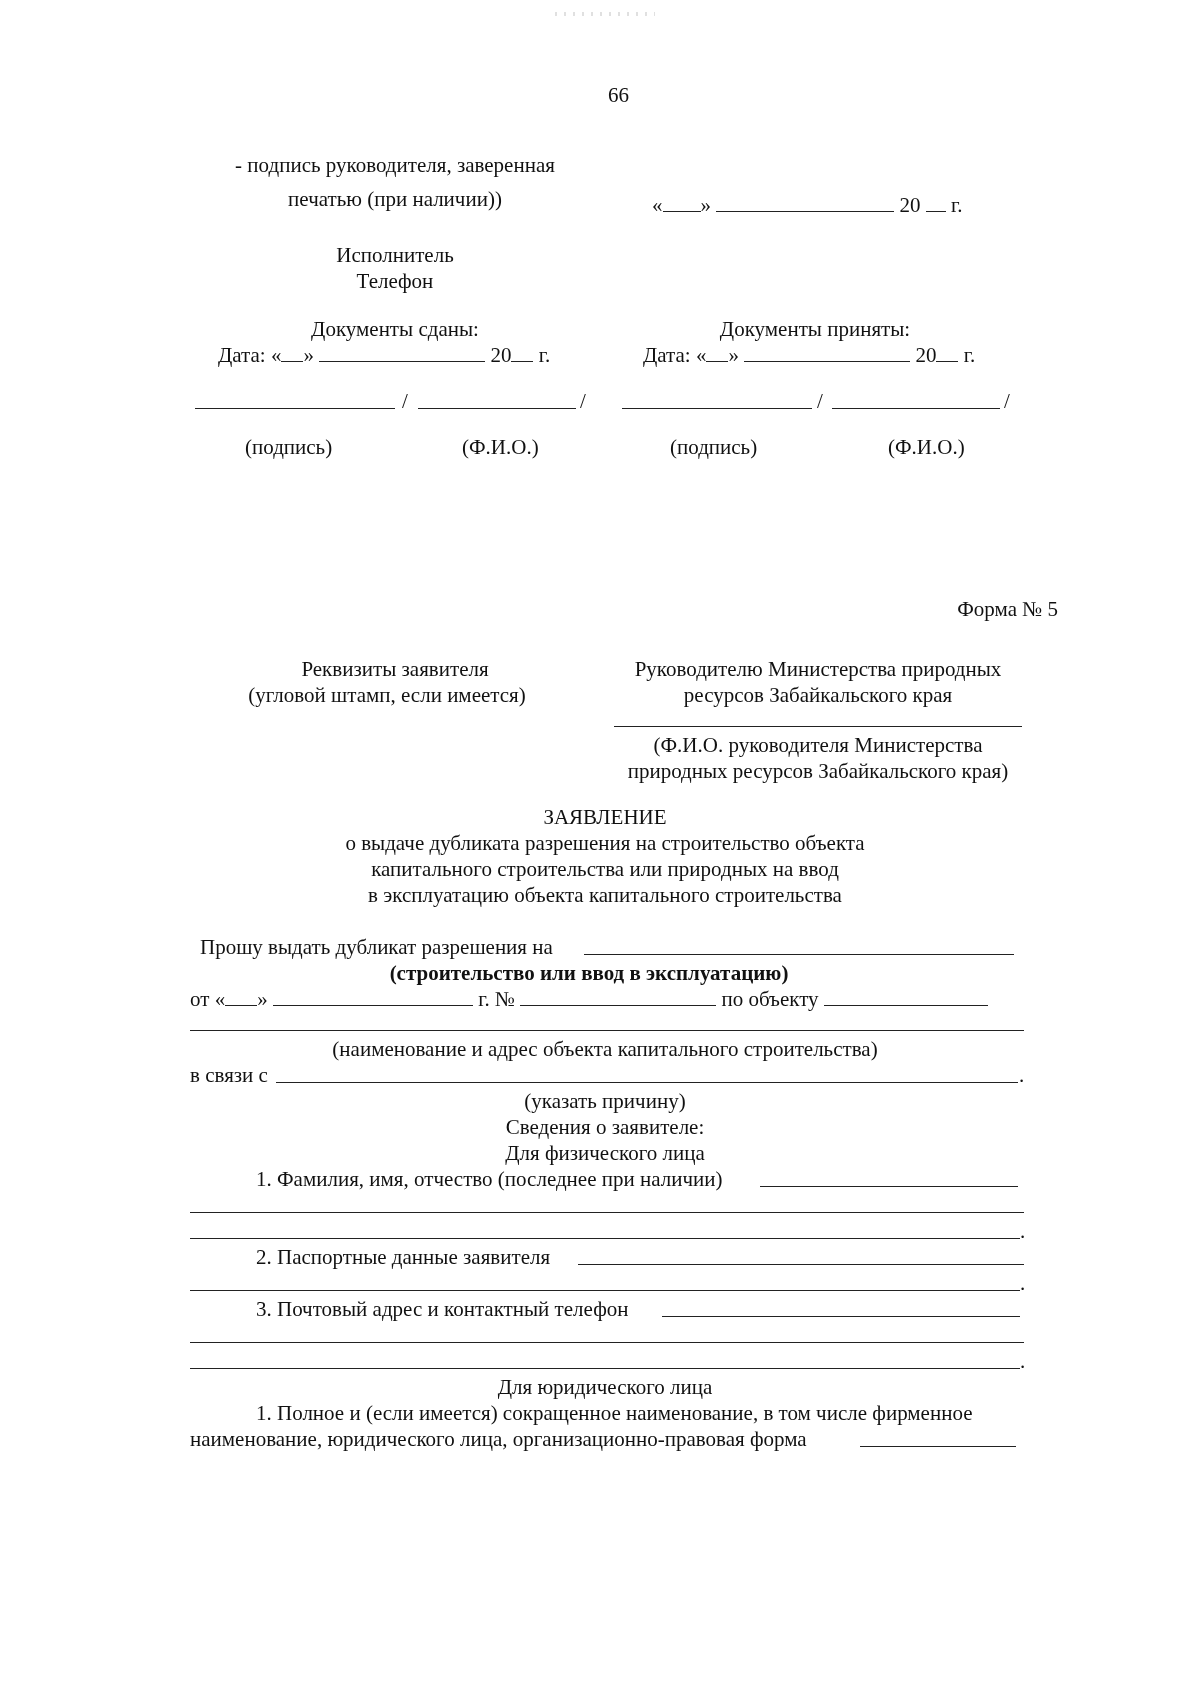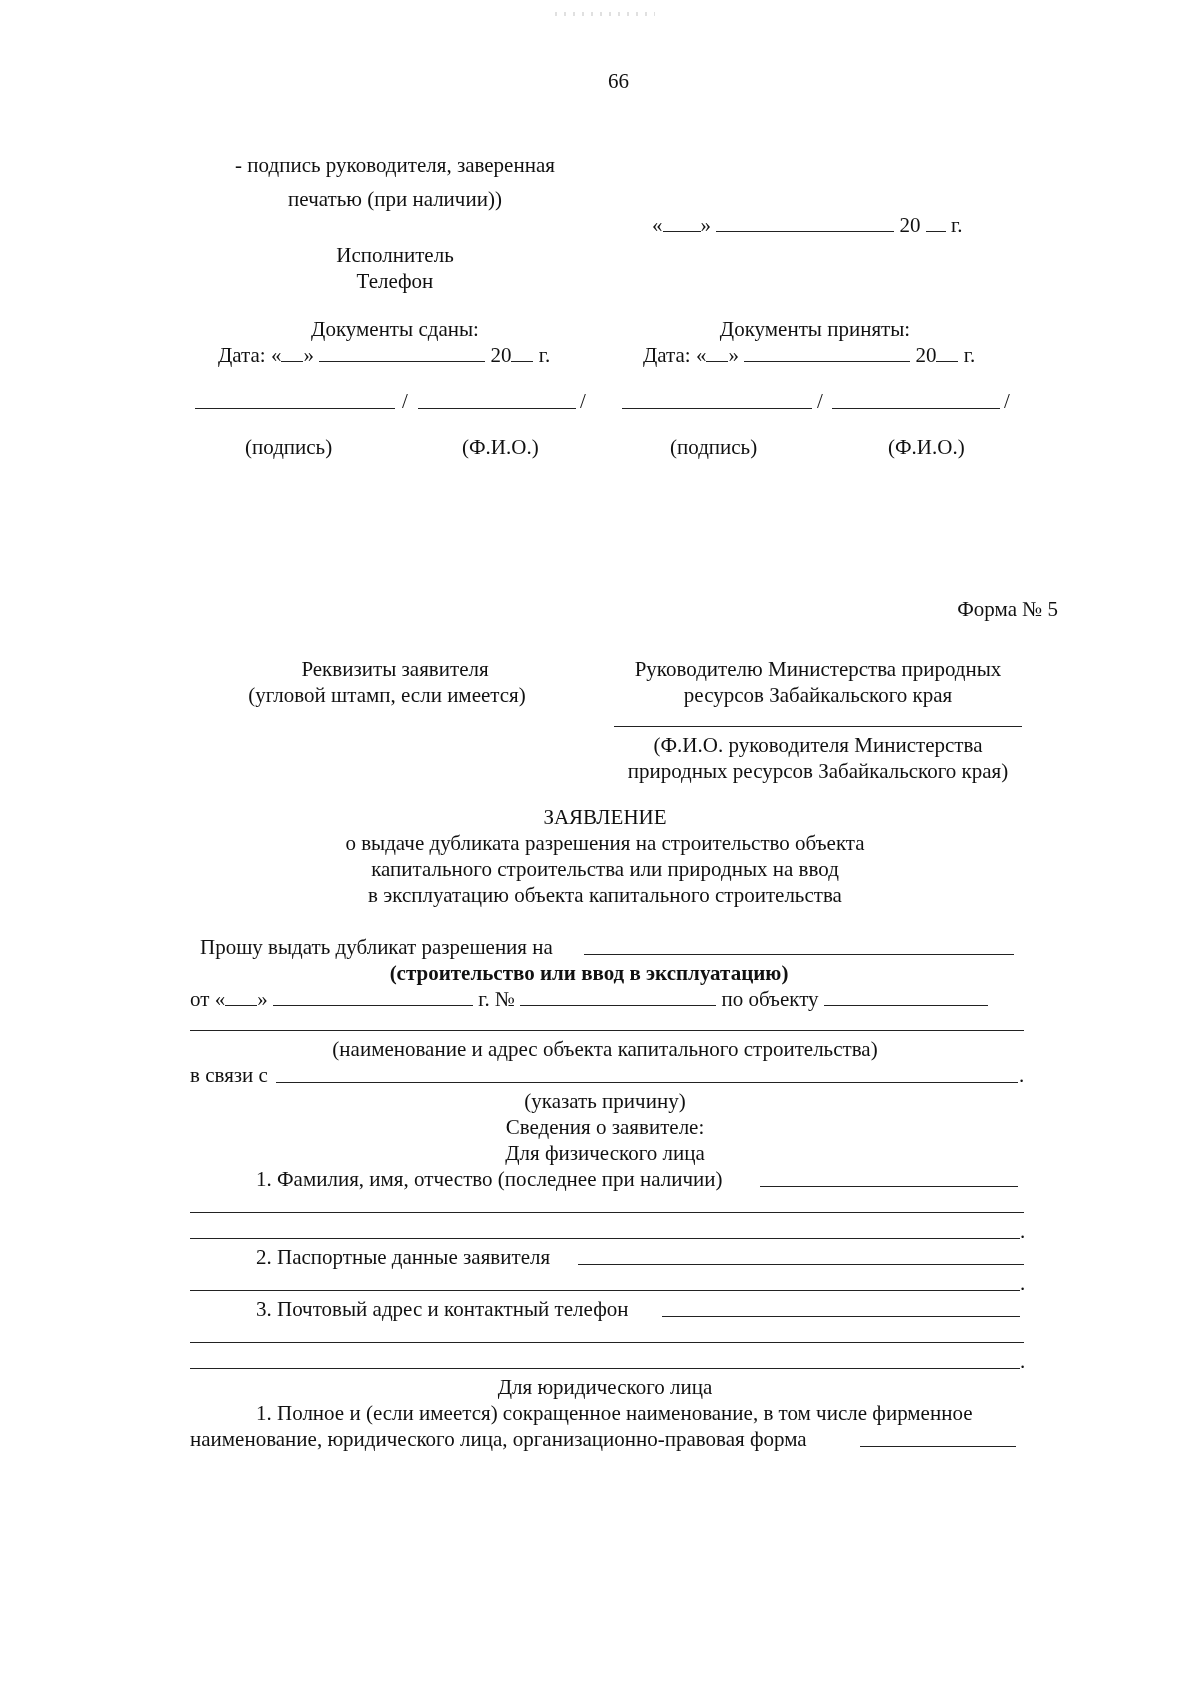--- a/index.html
+++ b/index.html
@@ -11,26 +11,26 @@
   .line { position: absolute; height: 0; border-bottom: 1.4px solid #222; }
   .blank { display: inline-block; border-bottom: 1.4px solid #222; height: 18px; vertical-align: baseline; }
   .dots { position: absolute; top: 12px; left: 555px; width: 100px; height: 4px;
           background: repeating-linear-gradient(90deg, #ccc 0 2px, transparent 2px 9px); opacity: .6; }
 </style>
 </head>
 <body>
 
 <div class="dots"></div>
 
-<div class="t" style="left:608px; top:68px;text-align:right;">66</div>
+<div class="t" style="left:608px; top:82px;text-align:right;">66</div>
 
 <div class="t c" style="left:200px; top:128px; width:390px;margin-top:24px;">- подпись руководителя, заверенная</div>
 <div class="t c" style="left:200px; top:154px; width:390px;margin-top:32px;">печатью (при наличии))</div>
 
-<div class="t" style="left:652px; top:212px;">
+<div class="t" style="left:652px; top:192px;">
   <span>«</span><span class="blank" style="width:38px;"></span><span>»</span>
   <span class="blank" style="width:178px;"></span>
   <span>20</span>
   <span class="blank" style="width:20px;"></span>
   <span>г.</span>
 </div>
 
 <div class="t c" style="left:290px; top:242px; width:210px;">Исполнитель</div>
 <div class="t c" style="left:290px; top:268px; width:210px;">Телефон</div>
 

